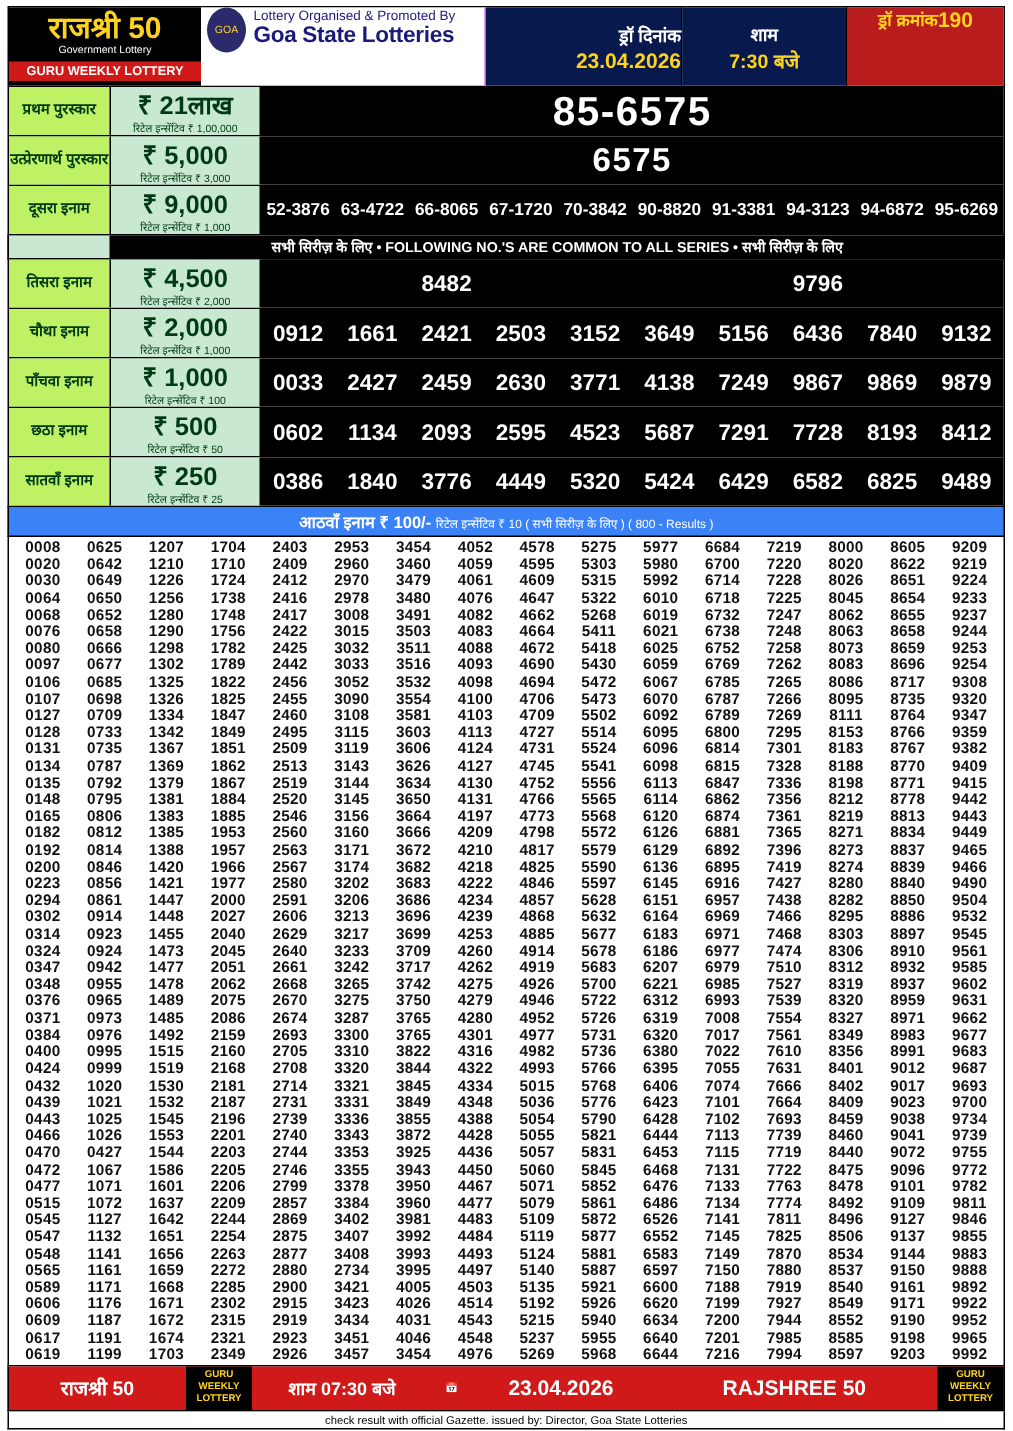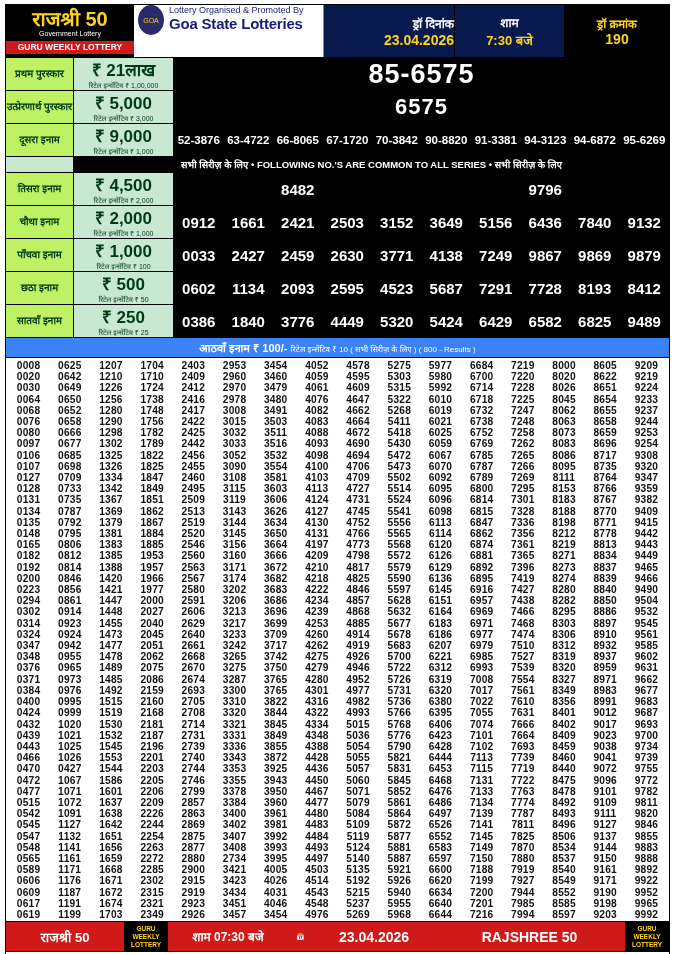--- a/index.html
+++ b/index.html
@@ -28,22 +28,22 @@
   .hd-goa .txt .small { font-size:9px; color:#1a1a7a; }
   .hd-goa .txt .big { font-size:15px; font-weight:bold; color:#1a1a7a; letter-spacing:-0.2px;}
   .hd-draw { flex:1; background:#081a4d; color:#fff; text-align:right; display:flex;
              flex-direction:column; justify-content:center; border-right:1px solid #000;}
   .hd-draw .lbl { font-size:12px; font-weight:bold; }
   .hd-draw .val { font-size:14px; font-weight:bold; color:#ffd21e; }
   .hd-time { width:110px; background:#081a4d; color:#fff; text-align:center; display:flex;
              flex-direction:column; justify-content:center; border-right:1px solid #000;}
   .hd-time .lbl { font-size:12px; font-weight:bold; }
   .hd-time .val { font-size:13px; font-weight:bold; color:#ffd21e; }
-  .hd-num { width:104px; background:#000000; color:#fff; text-align:center; display:flex;
-            flex-direction:column; justify-content:center; }
+  .hd-num { width:104px; background:#b91c1c; color:#fff; text-align:center; display:flex;
+            flex-direction:row; justify-content:center; }
   .hd-num .lbl { font-size:11.5px; font-weight:bold; color:#ffd21e; }
   .hd-num .val { font-size:14px; font-weight:bold; color:#ffd21e; }
 
   
   .prizes { border:1px solid #000; border-top:none; }
   .prow { display:flex; border-bottom:1px solid #000; }
   .prow:last-child { border-bottom:none; }
   .pname { width:68px; background:#bef264; font-size:10px; font-weight:bold; color:#003a14;
            display:flex; flex-direction:column; align-items:center; justify-content:center;
            border-right:1px solid #000; line-height:12px; text-align:center;}
@@ -1002,38 +1002,20 @@
             <td>5079</td>
             <td>5861</td>
             <td>6486</td>
             <td>7134</td>
             <td>7774</td>
             <td>8492</td>
             <td>9109</td>
             <td>9811</td>
           </tr>
           <tr>
-            <td>0542</td>
-            <td>1091</td>
-            <td>1638</td>
-            <td>2226</td>
-            <td>2863</td>
-            <td>3400</td>
-            <td>3961</td>
-            <td>4480</td>
-            <td>5084</td>
-            <td>5864</td>
-            <td>6497</td>
-            <td>7139</td>
-            <td>7787</td>
-            <td>8493</td>
-            <td>9111</td>
-            <td>9820</td>
-          </tr>
-          <tr>
             <td>0545</td>
             <td>1127</td>
             <td>1642</td>
             <td>2244</td>
             <td>2869</td>
             <td>3402</td>
             <td>3981</td>
             <td>4483</td>
             <td>5109</td>
             <td>5872</td>

